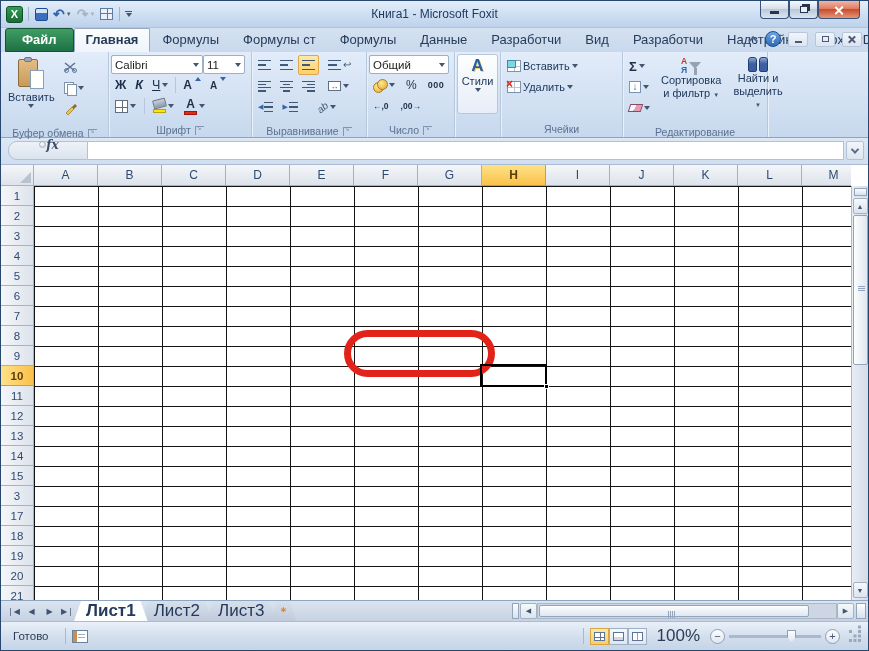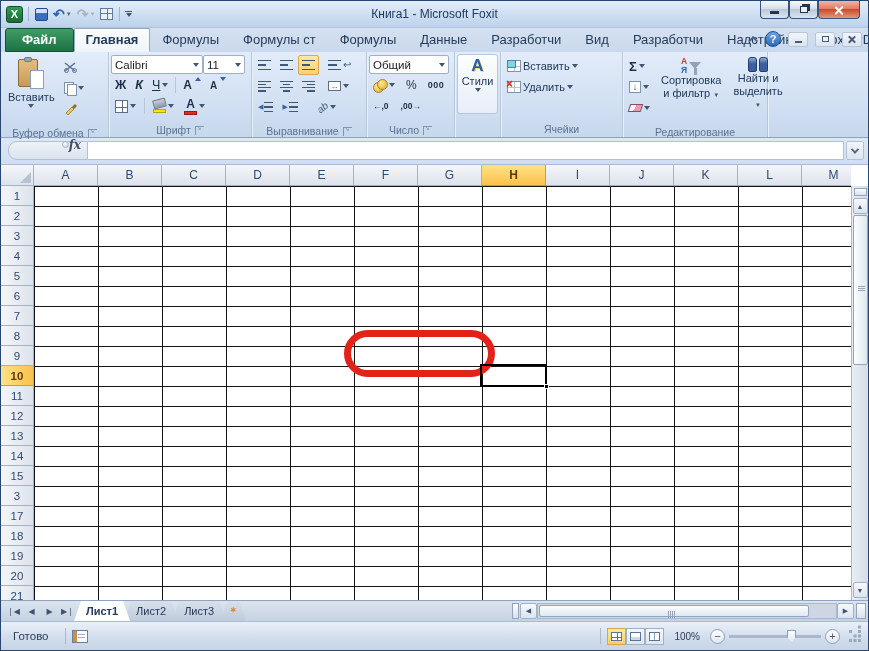--- a/index.html
+++ b/index.html
@@ -138,21 +138,21 @@
   .binoc { display:flex; gap:2px; align-items:flex-end; }
   .binoc i { width:9px; height:15px; background:linear-gradient(#8fa7d6,#3b5fa0 45%); border:1px solid #233f72; border-radius:3px 3px 2px 2px; }
   .two-line { text-align:center; font-size:11px; color:#203a5c; line-height:1.15; }
 
   
   .fbar { height:27px; background:linear-gradient(#dde8f6,#d0deef); display:flex; align-items:center; padding:3px 4px 4px 2px; border-bottom:1px solid #a9bcd4; }
   .namebox { width:143px; height:19px; background:#fff; border:1px solid #9eb0c6; display:flex; align-items:center; border-radius:2px 0 0 2px; }
   .namebox .val { flex:1; text-align:center; font-size:11.5px; color:#111; }
   .namebox .dd { width:15px; height:100%; display:flex; align-items:center; justify-content:center; border-left:1px solid #d7dfe9; }
   .fx-pill { width:80px; height:19px; background:linear-gradient(#eef2f8,#dbe3ee); border:1px solid #b3c1d4; border-radius:9px 0 0 9px;
-             display:flex; align-items:center; justify-content:flex-end; padding:0 6px 12px 8px; margin-left:5px; }
+             display:flex; align-items:center; justify-content:center; padding:0 6px 12px 8px; margin-left:5px; }
   .fx-pill .dot { width:7px; height:7px; border-radius:50%; background:radial-gradient(circle at 35% 35%, #fff, #c3ccd8); border:1px solid #a8b4c4; }
   .fx { font-family:"DejaVu Serif", serif; font-style:italic; font-size:12px; color:#3c4c63; font-weight:bold; }
   .f-input { flex:1; height:19px; background:#fff; border:1px solid #b3c1d4; border-left:none; font-size:11.5px; padding:0 4px; color:#111; }
   .f-exp { width:18px; height:19px; margin-left:2px; display:flex; align-items:center; justify-content:center;
            background:linear-gradient(#f2f6fb,#dce5f1); border:1px solid #b3c1d4; border-radius:2px; }
   .caret-dn { width:6px; height:6px; border-right:2px solid #5a6b84; border-bottom:2px solid #5a6b84; transform:rotate(45deg) translate(-1px,-1px); }
 
   
   .gridband { height:435px; background:#fff; display:flex; flex-direction:column; position:relative; }
   .headrow { height:21px; display:flex; }
@@ -181,21 +181,21 @@
           display:flex; align-items:center; justify-content:center; font-size:7px; color:#44566e; }
   .vthumb { width:15px; height:150px; background:linear-gradient(90deg,#fdfefe,#dfe7f1); border:1px solid #93a5bc; border-radius:2px; margin-top:1px; position:relative; }
   .vthumb::after { content:""; position:absolute; left:4px; top:70px; width:7px; height:1px; background:#93a5bc; box-shadow:0 2px 0 #93a5bc, 0 4px 0 #93a5bc; }
   .vfill { flex:1; }
 
   
   .sheetbar { height:21px; background:linear-gradient(#dbe4f0,#c6d2e2); display:flex; align-items:stretch; border-top:1px solid #8fa5bf; }
   .navbtns { display:flex; align-items:center; gap:1px; padding:0 4px; }
   .nav { width:17px; height:17px; display:flex; align-items:center; justify-content:center; font-size:8px; color:#3f5370; }
   .sheettabs { display:flex; align-items:stretch; }
-  .stab { padding:2px 12px; font-size:11px; color:#25395a; background:linear-gradient(#d8e0ec,#bfcadb);
+  .stab { padding:2px 12px; font-size:17px; color:#25395a; background:linear-gradient(#d8e0ec,#bfcadb);
           clip-path:polygon(7px 0, calc(100% - 7px) 0, 100% 100%, 0 100%); display:flex; align-items:center; margin-left:-6px; }
   .stab.active { background:#fdfefe; font-weight:bold; z-index:2; }
   .instab { width:26px; background:linear-gradient(#d8e0ec,#bfcadb); clip-path:polygon(7px 0, calc(100% - 7px) 0, 100% 100%, 0 100%);
             margin-left:-6px; display:flex; align-items:center; justify-content:center; }
   .instab .star { color:#d9892b; font-size:11px; font-weight:bold; }
   .tabfill { flex:1; }
   .hsplit { width:7px; background:linear-gradient(#fdfefe,#d8e1ec); border:1px solid #93a5bc; margin:2px 1px; }
   .hbtn { width:17px; margin:2px 0; background:linear-gradient(#f6f9fc,#dce4ef); border:1px solid #a3b2c5; border-radius:2px;
           display:flex; align-items:center; justify-content:center; font-size:7px; color:#44566e; }
   .htrack { width:300px; margin:2px 0; background:#cdd6e2; border:1px solid #aab8ca; position:relative; }
@@ -211,21 +211,21 @@
   .macro-ico { width:16px; height:13px; border:1px solid #6c809e; background:linear-gradient(90deg,#c98f4e 4px,#fff 4px); position:relative; }
   .macro-ico::after { content:""; position:absolute; right:2px; top:3px; width:7px; height:1px; background:#9db0c6; box-shadow:0 3px 0 #9db0c6; }
   .status-right { position:absolute; right:6px; display:flex; align-items:center; }
   .viewbtn { width:19px; height:17px; border:1px solid #9fb0c4; display:flex; align-items:center; justify-content:center;
              background:linear-gradient(#f4f8fc,#dde6f1); }
   .viewbtn.hl { background:linear-gradient(#fde9a8,#fcce62); border-color:#d9a646; }
   .vb1 { width:11px; height:9px; border:1px solid #5f7397; background:
         linear-gradient(#5f7397,#5f7397) 0 4px/100% 1px no-repeat, linear-gradient(#5f7397,#5f7397) 5px 0/1px 100% no-repeat, #fff; }
   .vb2 { width:11px; height:9px; border:1px solid #5f7397; background:linear-gradient(#fff 0 60%,#cfd9e6 60%); }
   .vb3 { width:11px; height:9px; border:1px solid #5f7397; background:linear-gradient(90deg,#fff 0 45%, #7fa7d8 45% 55%, #fff 55%); }
-  .zoomlbl { font-size:10px; color:#2b3c55; margin:0 10px; }
+  .zoomlbl { font-size:17px; color:#2b3c55; margin:0 10px; }
   .zbtn { width:15px; height:15px; border-radius:50%; border:1px solid #8fa0b6; background:linear-gradient(#fdfefe,#dfe7f1);
           display:flex; align-items:center; justify-content:center; font-size:11px; color:#44566e; line-height:1; }
   .ztrack { width:92px; height:3px; background:#aab8ca; margin:0 4px; position:relative; }
   .zthumb { position:absolute; left:58px; top:-5px; width:9px; height:13px; background:linear-gradient(#fdfefe,#dfe7f1); border:1px solid #8fa0b6;
             clip-path:polygon(0 0,100% 0,100% 55%,50% 100%,0 55%); }
   .grip { width:14px; height:14px; margin-left:8px; position:relative; }
   .grip::before { content:""; position:absolute; left:0; top:0; width:3px; height:3px; background:#9aa9bd;
                   box-shadow:9px 0 #9aa9bd, 9px -4.5px #9aa9bd, 9px 4.5px #9aa9bd, 4.5px 4.5px #9aa9bd, 9px 9px #9aa9bd, 4.5px 9px #9aa9bd, 0 9px #9aa9bd; transform:translate(1px,1px); }
 </style>
 </head>

